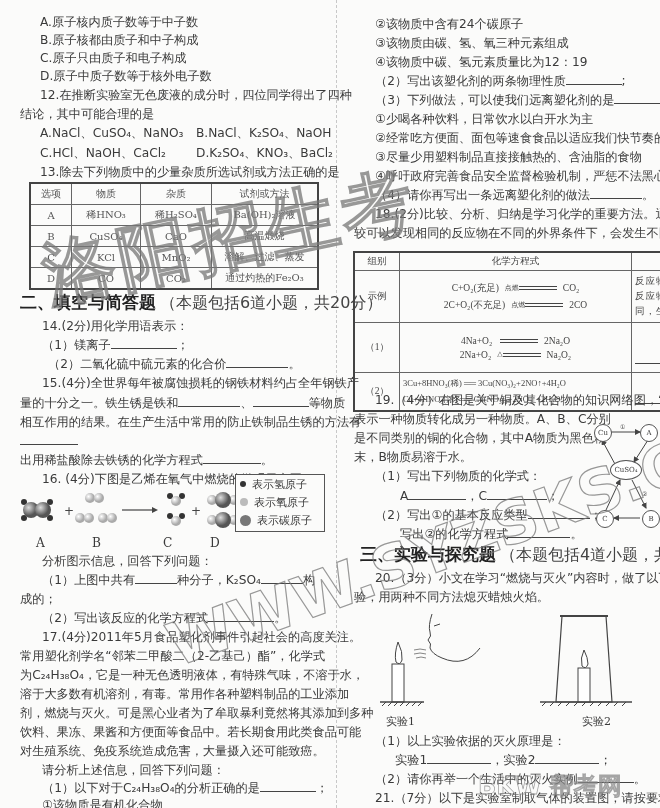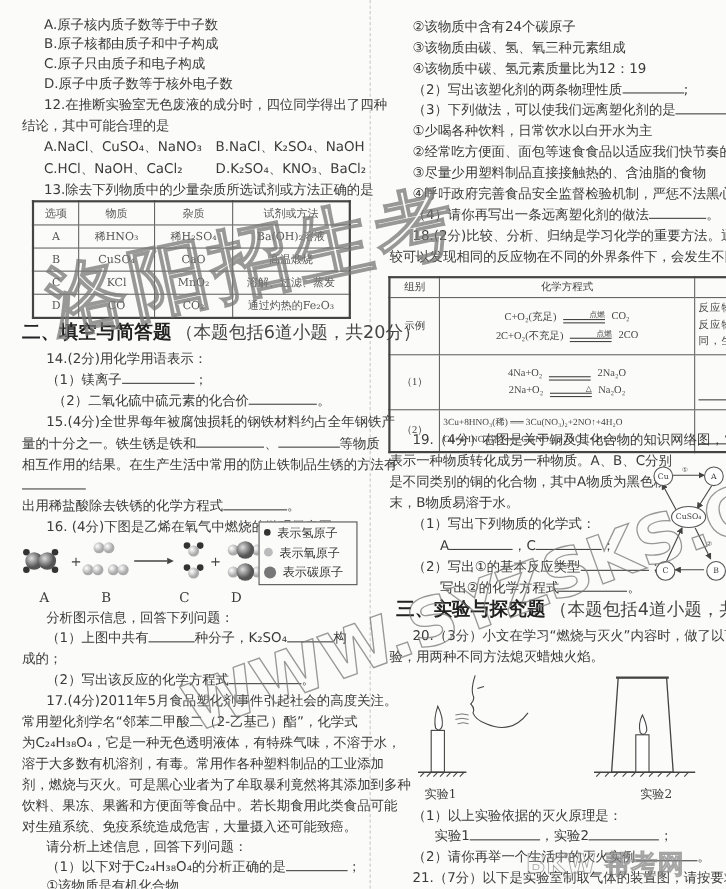--- a/index.html
+++ b/index.html
@@ -14,21 +14,21 @@
   table.t13{position:absolute;left:29px;top:182px;width:290px;border-collapse:collapse;
             font-family:"DejaVu Serif","Liberation Serif",serif;font-size:10px;color:#555;}
   table.t13 td,table.t13 th{border:1px solid #666;text-align:center;height:20px;font-weight:normal;padding:0 2px;}
   table.t13{border:2px solid #444;}
   table.t18{position:absolute;left:353px;top:251px;width:361px;border-collapse:collapse;
             font-family:Liberation Serif, serif;font-size:9.5px;color:#444;border:2px solid #444;}
   table.t18 td{border:1px solid #666;padding:2px 3px;}
   .sec{font-weight:bold;font-size:17px;color:#222;font-family:"DejaVu Sans","Liberation Sans",sans-serif;}
   .secnote{font-size:16px;color:#444;}
   .eq{display:flex;align-items:center;justify-content:center;gap:6px;}
-  .arrowEq{display:inline-flex;flex-direction:column;align-items:flex-end;font-size:7px;line-height:7px;}
+  .arrowEq{display:inline-flex;align-items:center;font-size:7px;line-height:7px;}
   .dbl{width:38px;border-top:1px solid #444;border-bottom:1px solid #444;height:2px;}
   .legend{position:absolute;left:235px;top:474px;width:88px;height:56px;border:1.5px solid #555;background:#fbfbfa;font-size:11px;}
   .legend .row{height:18px;display:flex;align-items:center;gap:6px;padding-left:4px;}
   .wm{position:absolute;color:transparent;-webkit-text-stroke:1.2px #777;font-weight:bold;pointer-events:none;opacity:0.75;}
   .node{position:absolute;border:1px solid #555;border-radius:50%;background:#fff;font-size:7px;display:flex;align-items:center;justify-content:center;font-family:"DejaVu Serif",serif;}
 </style>
 </head>
 <body>
 
 <div class="divider"></div>

